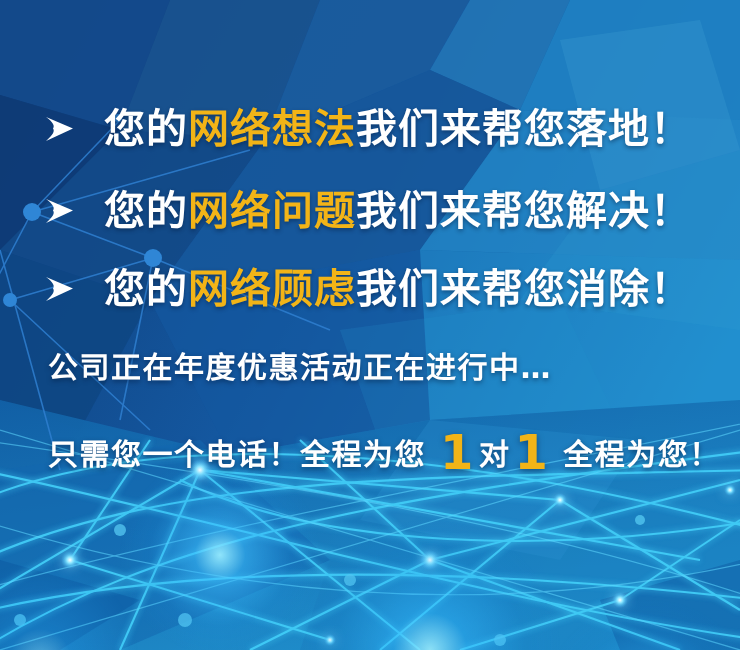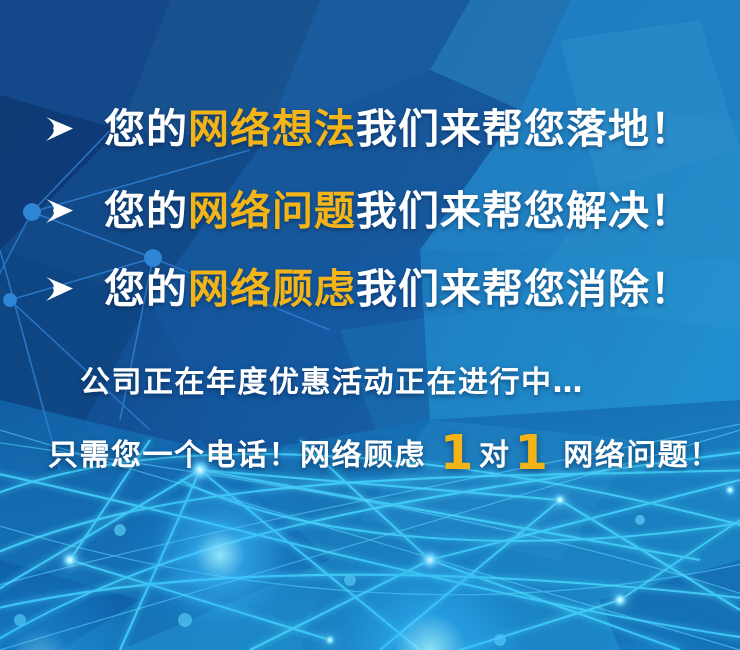--- a/index.html
+++ b/index.html
@@ -69,21 +69,21 @@
     position:absolute;
     left:48px;
     font-size:30px;
     line-height:40px;
     font-weight:700;
     color:#ffffff;
     letter-spacing:1.5px;
     white-space:nowrap;
     text-shadow:0 2px 5px rgba(0,25,60,.55);
   }
-  .subline.s1{top:362px;margin-left:32px;}
+  .subline.s1{top:348px;}
   .subline.s2{top:428px;}
 
   .big-one{
     color:#f2b417;
     font-size:48px;
     font-weight:700;
     line-height:1;
     vertical-align:-4px;
     padding:0 4px;
     text-shadow:0 2px 6px rgba(0,25,60,.5);
@@ -257,17 +257,17 @@
         <path d="M2,1 L29,12.5 L2,25 C 9,19 11,15 9,12.5 C 11,10 9,6 2,1 Z" fill="#ffffff"></path>
       </svg>
       <div class="headline">
         <span>您的</span><span class="hl">网络问题</span><span>我们来帮您解决！</span>
       </div>
     </div>
 
     <div class="subline s1">公司正在年度优惠活动正在进行中…</div>
 
     <div class="subline s2">
-      <span>只需您一个电话！网络顾虑</span><span class="spacer"></span><span class="big-one">1</span><span>对</span><span class="big-one">1</span><span class="spacer"></span><span>网络问题！</span>
+      <span>只需您一个电话！全程为您</span><span class="spacer"></span><span class="big-one">1</span><span>对</span><span class="big-one">1</span><span class="spacer"></span><span>全程为您！</span>
     </div>
 
   </div>
 </div>
 
 </body></html>

